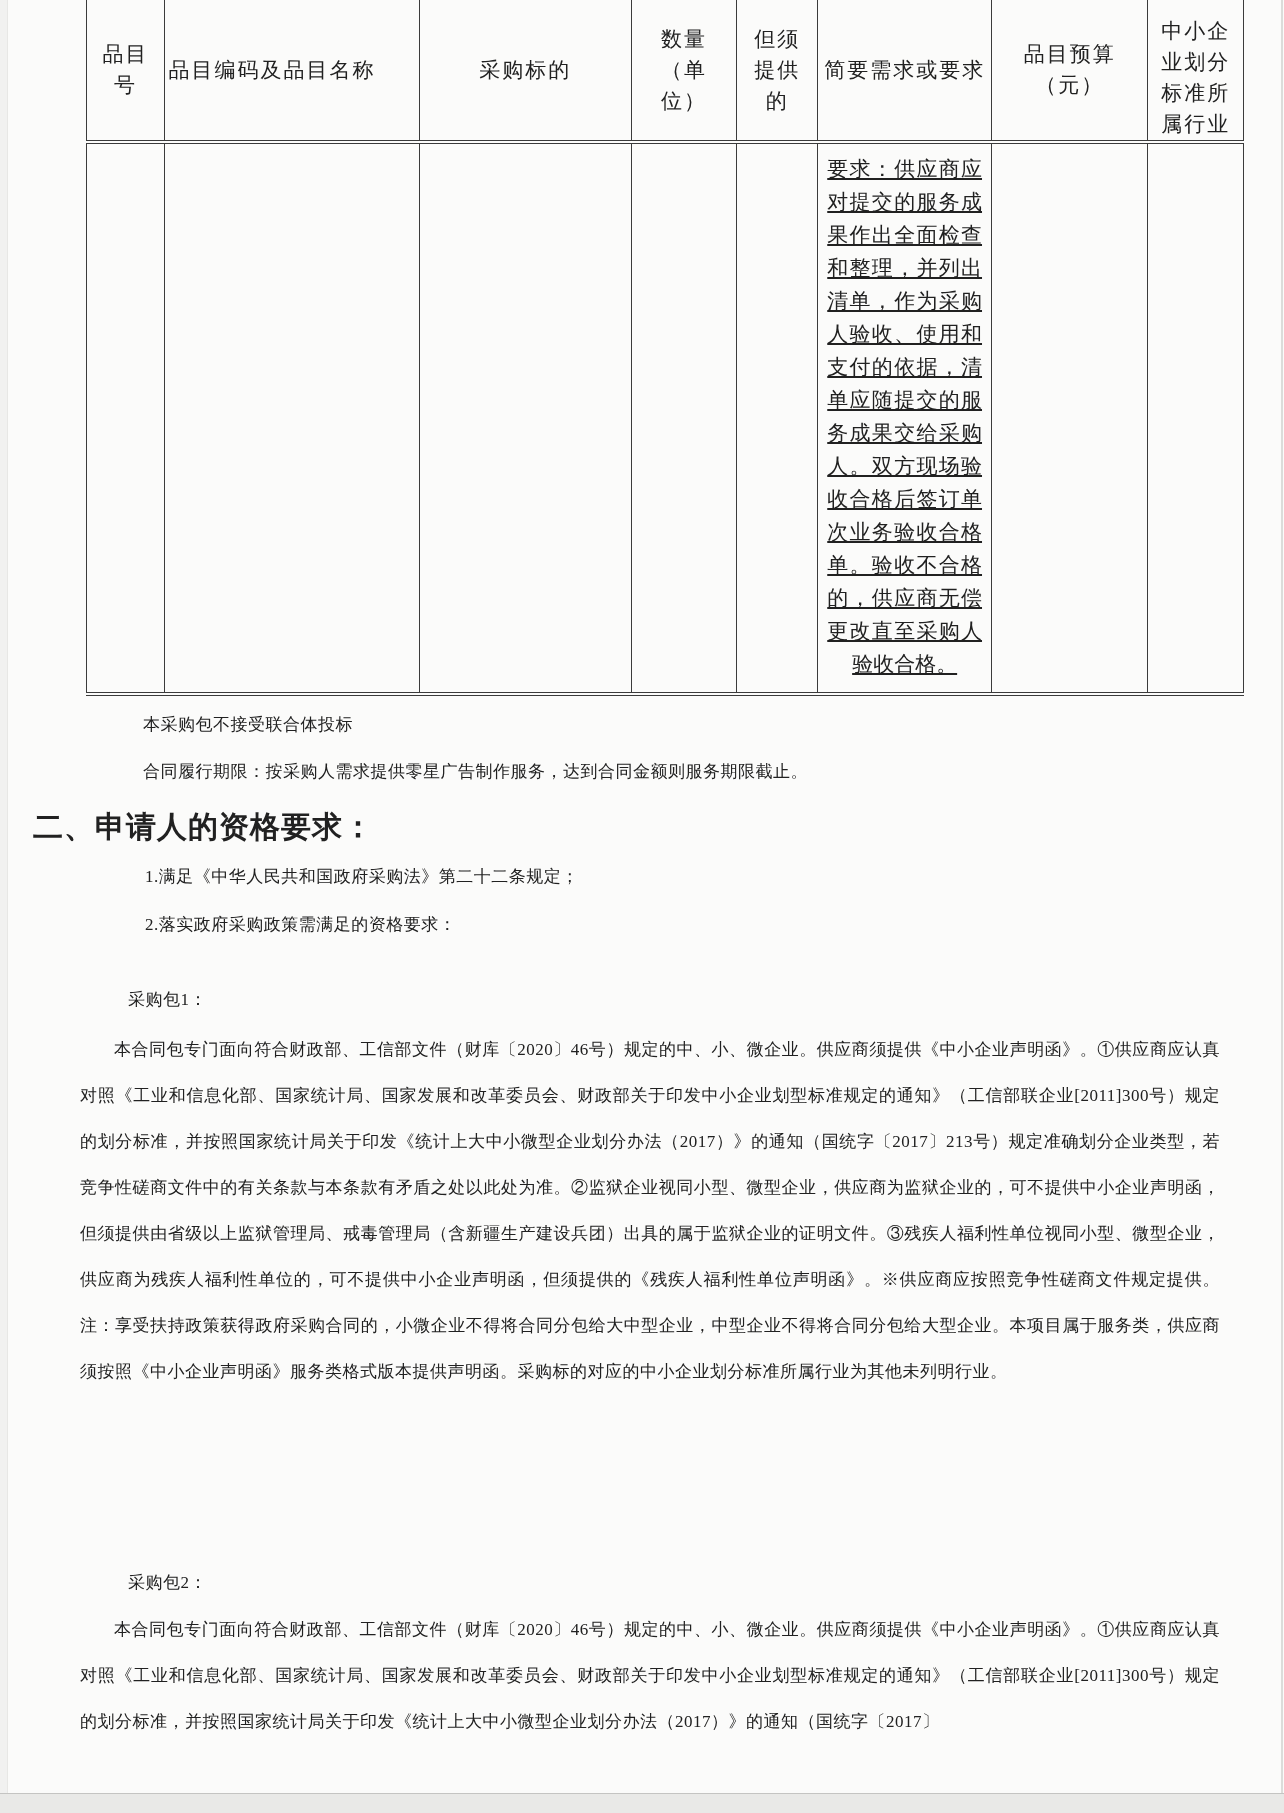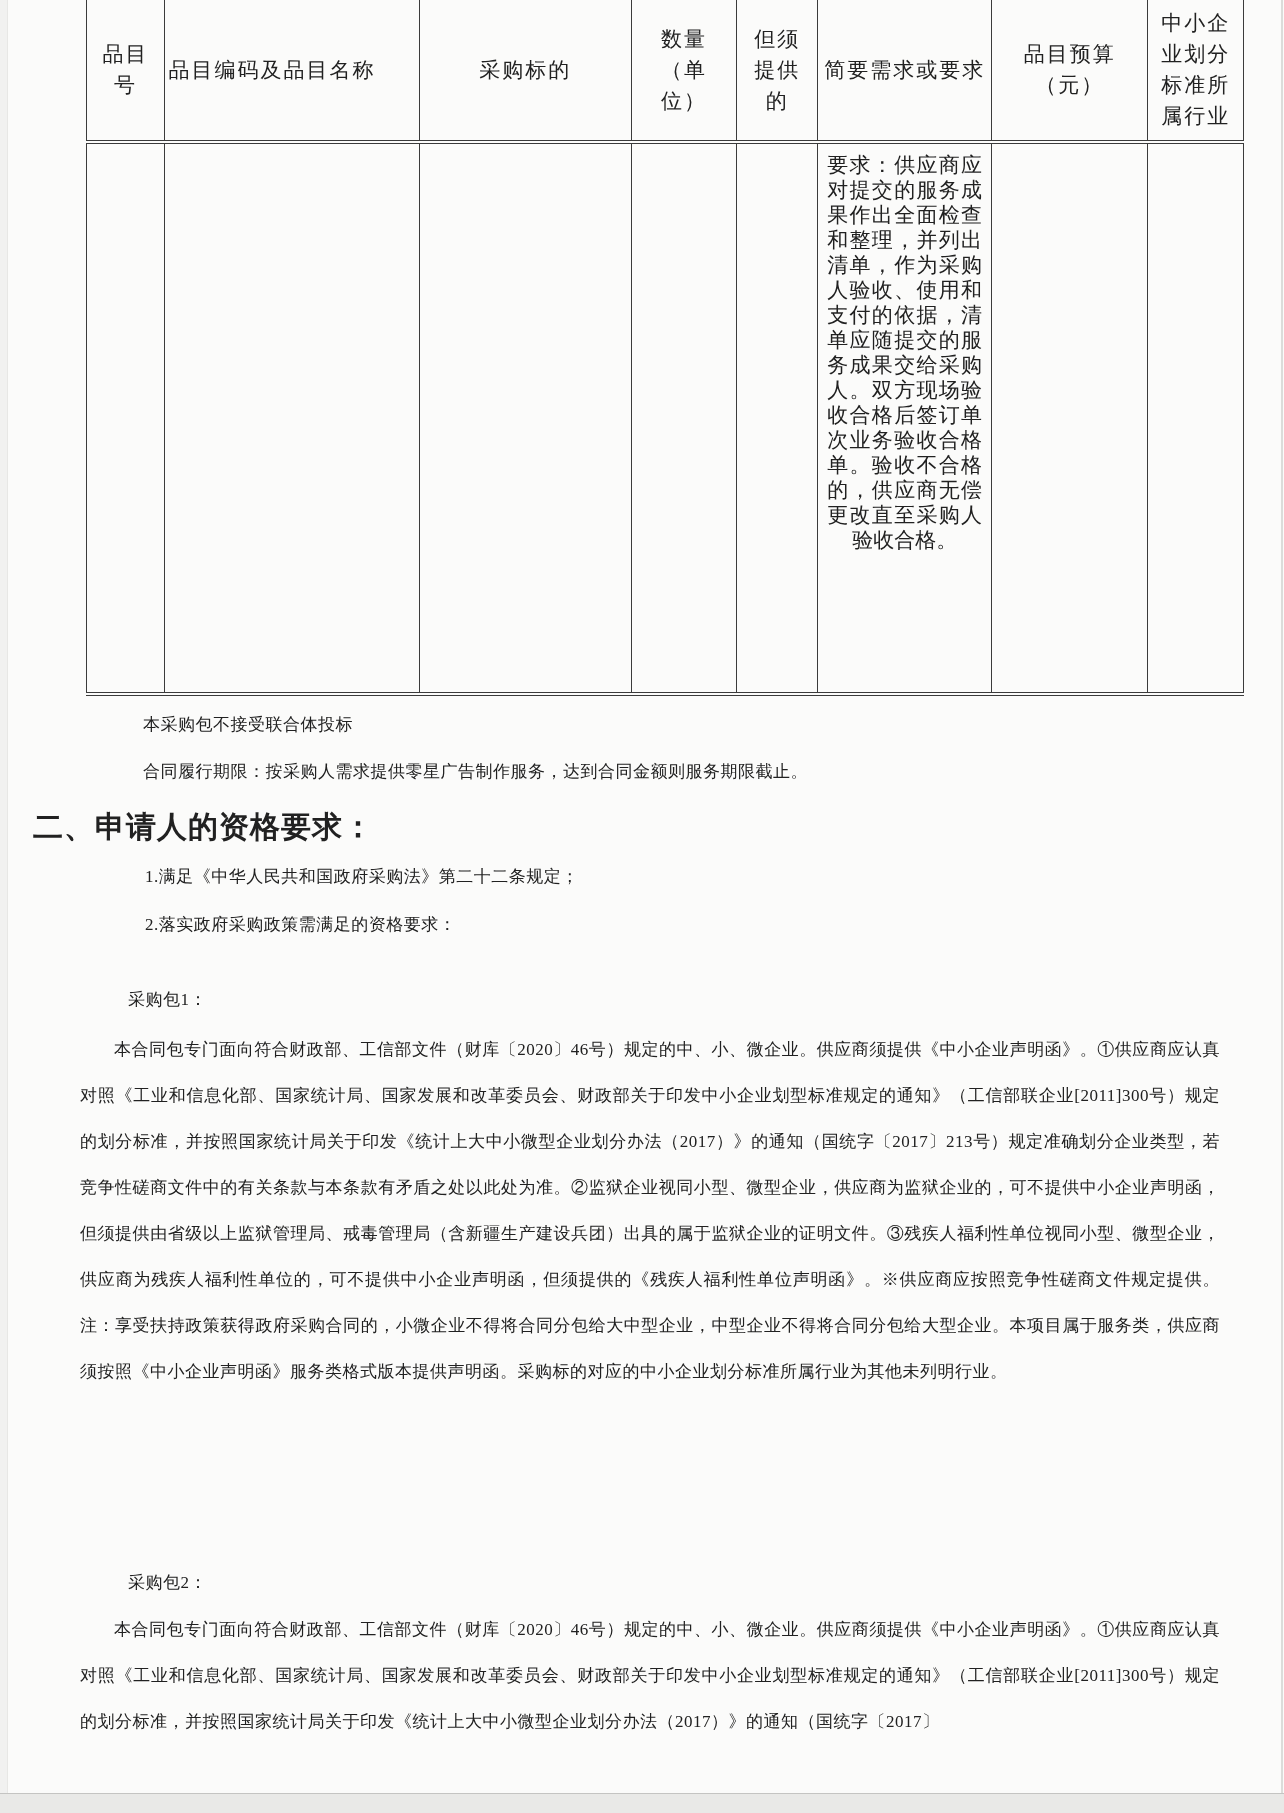--- a/index.html
+++ b/index.html
@@ -16,29 +16,29 @@
   
   .tbl{position:absolute;left:86px;top:0;width:1158px;}
   .row{display:flex;}
   .hrow{height:140px;border-bottom:4px double #3b3b3b;}
   .brow{height:548px;border-bottom:4px double #3b3b3b;}
   .cell{
     border-left:1px solid #3b3b3b;box-sizing:border-box;
     display:flex;align-items:center;justify-content:center;
     text-align:center;font-size:21px;line-height:31px;letter-spacing:2px;
   }
-  .cell.last{border-right:1px solid #3b3b3b;}
+  .cell.last{border-right:1px solid #3b3b3b;align-items:flex-end;}
   .brow .cell{align-items:flex-start;}
   .c1{width:81px;} .c2{width:222px;} .c3{width:220px;margin-left:40px;} .c4{width:109px;}
   .c5{width:84px;} .c6{width:180px;} .c7{width:162px;} .c8{width:100px;}
   .hw{display:inline-block;}
   .w66{max-width:66px;} .w110{max-width:112px;text-align:center;} .w86{max-width:86px;}
   .req{
-    padding:9px 9px;font-size:21px;line-height:25px;letter-spacing:0;
-    text-align:justify;text-align-last:center;
+    padding:9px 9px;font-size:21px;line-height:33px;letter-spacing:0;
+    text-align:justify;text-align-last:center;text-decoration:underline;
   }
 
   
   .txt{position:absolute;left:80px;width:1140px;font-size:17px;line-height:46px;letter-spacing:.5px;}
   .indent{padding-left:63px;}
   .pkg{padding-left:48px;}
   .para{text-indent:2em;text-align:justify;overflow:hidden;}
   #note1{top:702px;}
   #note2{top:749px;}
   #heading{left:33px;width:1179px;top:804px;font-size:30px;font-weight:bold;letter-spacing:1px;}

